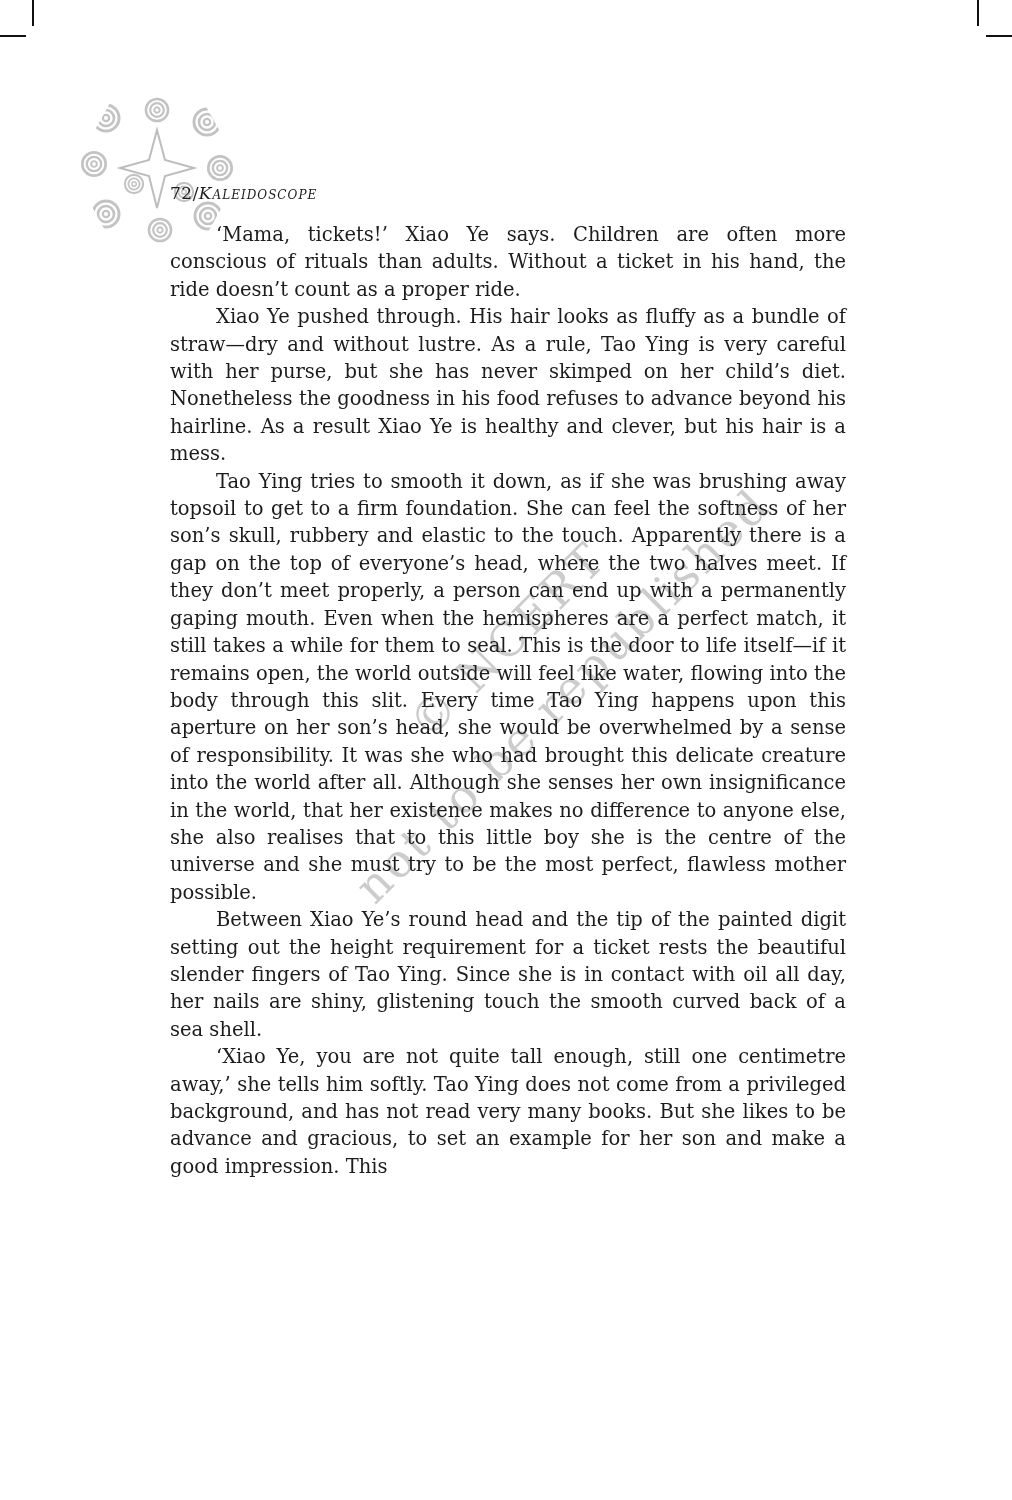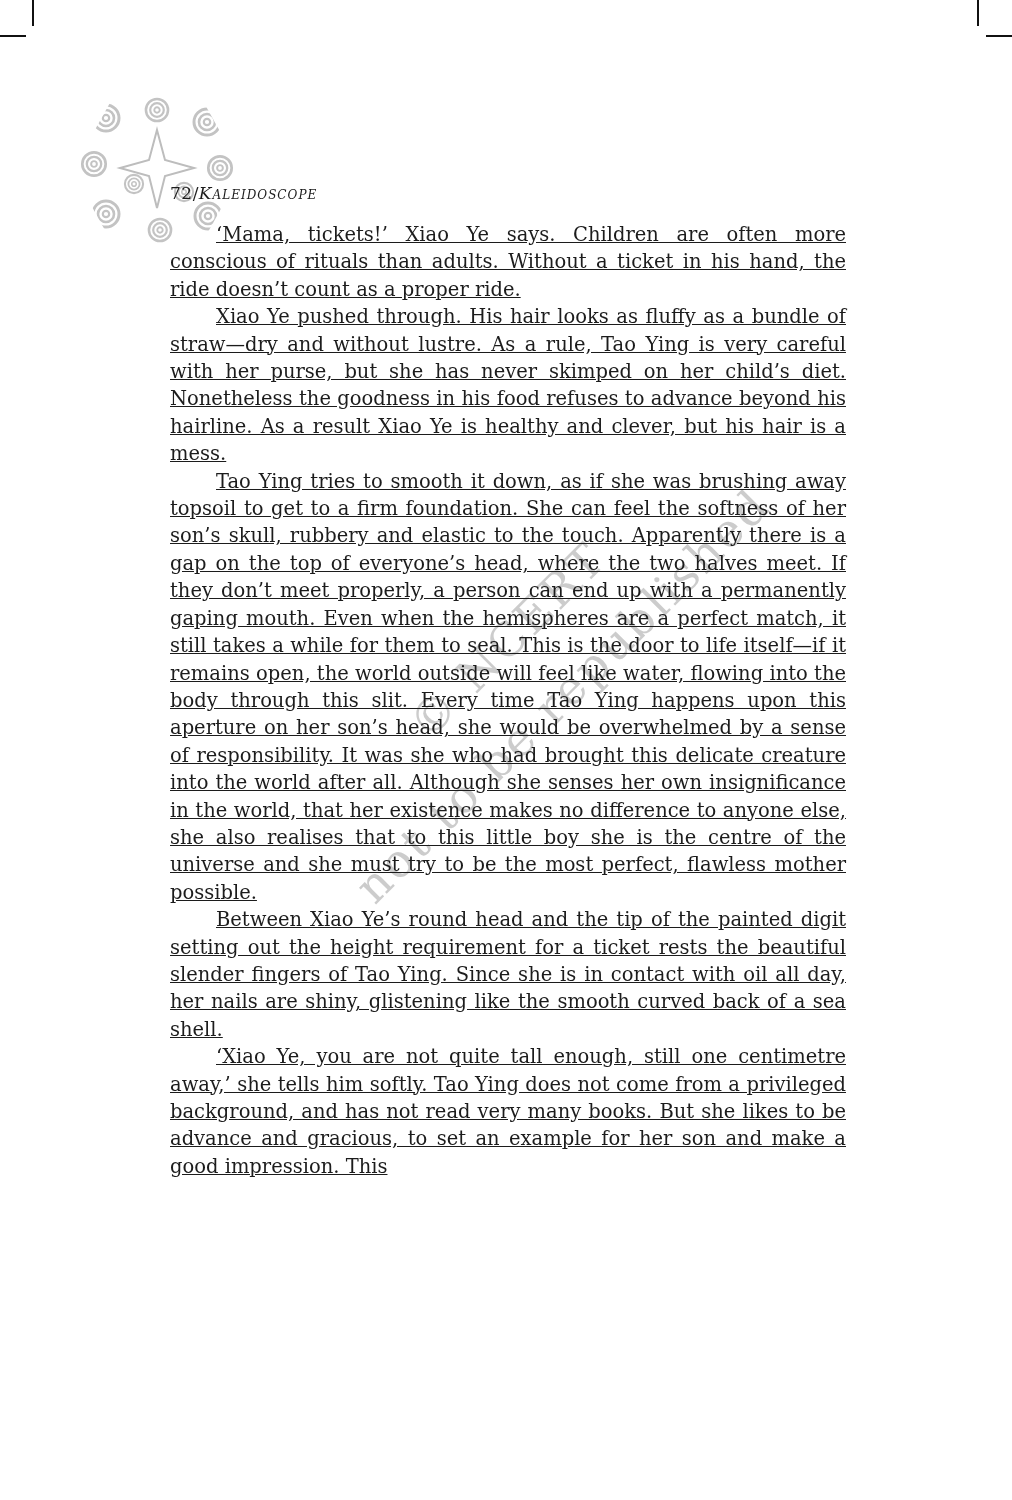--- a/index.html
+++ b/index.html
@@ -46,21 +46,20 @@
     font-family:"DejaVu Serif", serif;
     opacity:.9;
     pointer-events:none;
   }
 
   
   .content{
     position:absolute;left:170px;top:221px;width:676px;z-index:1;
     font-size:19.5px;line-height:27.4px;
     text-align:justify;
-    text-decoration:underline;
   }
   .content p{margin:0;text-indent:46px;}
 
   
   .divider-bar{
     position:absolute;left:170px;top:1330px;width:676px;height:13px;
     background:#d8d8d8;z-index:1;
   }
 
   
@@ -121,21 +120,21 @@
 
   <div class="watermark">
     <div>© NCERT</div>
     <div>not to be republished</div>
   </div>
 
   <div class="content">
     <p>‘Mama, tickets!’ Xiao Ye says. Children are often more conscious of rituals than adults. Without a ticket in his hand, the ride doesn’t count as a proper ride.</p>
     <p>Xiao Ye pushed through. His hair looks as fluffy as a bundle of straw—dry and without lustre. As a rule, Tao Ying is very careful with her purse, but she has never skimped on her child’s diet. Nonetheless the goodness in his food refuses to advance beyond his hairline. As a result Xiao Ye is healthy and clever, but his hair is a mess.</p>
     <p>Tao Ying tries to smooth it down, as if she was brushing away topsoil to get to a firm foundation. She can feel the softness of her son’s skull, rubbery and elastic to the touch. Apparently there is a gap on the top of everyone’s head, where the two halves meet. If they don’t meet properly, a person can end up with a permanently gaping mouth. Even when the hemispheres are a perfect match, it still takes a while  for them to seal. This is the door to life itself—if it remains open, the world outside will feel like water, flowing into the body through this slit. Every time Tao Ying happens upon this aperture on her son’s head, she would be overwhelmed by a sense of responsibility. It was she who had brought this delicate creature into the world after all. Although she senses her own insignificance in the world, that her existence makes no difference to anyone else, she also realises that to this little boy she is the centre of the universe and she must try to be the most perfect, flawless mother possible.</p>
-    <p>Between Xiao Ye’s round head and the tip of the painted digit setting out the height requirement for a ticket rests the beautiful slender fingers of Tao Ying. Since she is in contact with oil all day, her nails are shiny, glistening like the smooth curved back of a sea shell.</p>
+    <p>Between Xiao Ye’s round head and the tip of the painted digit setting out the height requirement for a ticket rests the beautiful slender fingers of Tao Ying. Since she is in contact with oil all day, her nails are shiny, glistening touch the smooth curved back of a sea shell.</p>
     <p>‘Xiao Ye, you are not quite tall enough, still one centimetre away,’ she tells him softly. Tao Ying does not come from a privileged background, and has not read very many books. But she likes to be advance and gracious, to set an example for her son and make a good impression. This</p>
   </div>
 
   <div class="divider-bar"></div>
 
   <div class="footer">2020-21</div>
 
   <div class="bottom-artifact"></div>
 
 </div>

